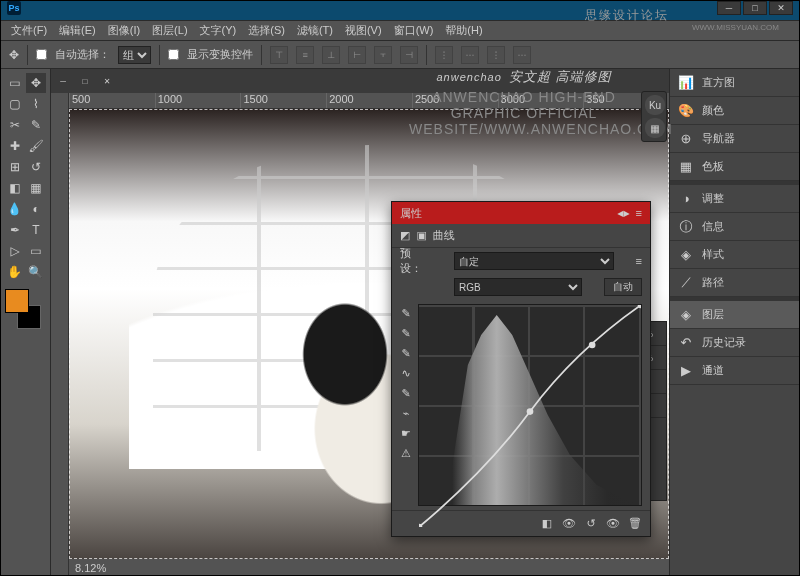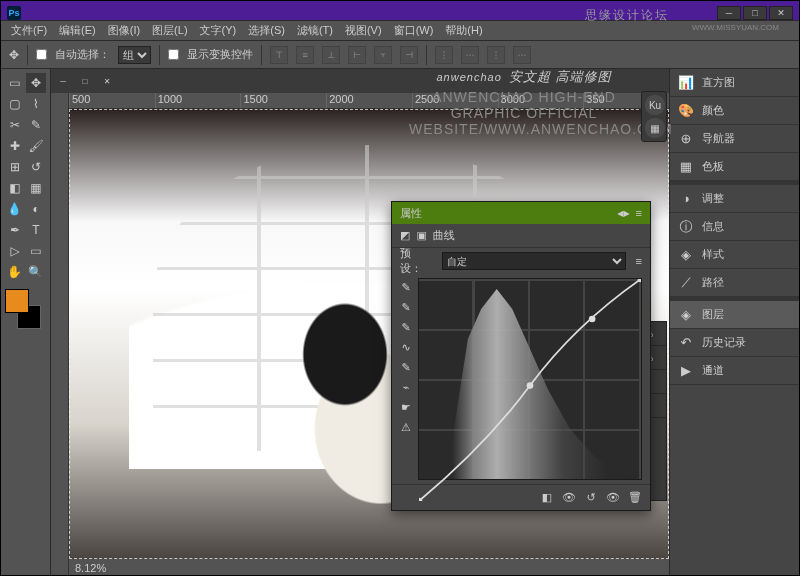--- a/index.html
+++ b/index.html
@@ -1,17 +1,17 @@
 <!DOCTYPE html>
 <html><head>
 <meta charset="utf-8">
 <style>
 *{margin:0;padding:0;box-sizing:border-box;font-family:"Microsoft YaHei",Arial,sans-serif;font-size:11px;color:#ccc}
 body{background:#535353;width:800px;height:576px;overflow:hidden;position:relative;border:1px solid #000}
-.titlebar{height:20px;background:#4c1d95;display:flex;align-items:flex-end;padding:0 6px;border-bottom:1px solid #2a2a2a}
+.titlebar{height:20px;background:#0c4a6e;display:flex;align-items:flex-start;padding:0 6px;border-bottom:1px solid #2a2a2a}
 .titlebar .ps-icon{width:14px;height:14px;background:#001e36;color:#31a8ff;font-weight:bold;font-size:9px;display:flex;align-items:center;justify-content:center;margin-right:6px;border-radius:2px}
 .titlebar .win-btns{margin-left:auto;display:flex;gap:2px}
 .titlebar .win-btn{width:24px;height:14px;background:#3a3a3a;display:flex;align-items:center;justify-content:center;font-size:9px;border:1px solid #222}
 .watermark-top{position:absolute;top:6px;right:130px;font-size:12px;color:#9a9a9a;letter-spacing:2px}
 .watermark-url{position:absolute;top:22px;right:20px;font-size:8px;color:#888}
 .menubar{height:20px;background:#535353;display:flex;align-items:flex-end;padding:0 4px;border-bottom:1px solid #2a2a2a}
 .menubar span{padding:2px 6px;cursor:default}
 .optionsbar{height:28px;background:#535353;display:flex;align-items:center;padding:0 8px;gap:8px;border-bottom:1px solid #2a2a2a}
 .optionsbar .move-icon{font-size:12px}
 .optionsbar input[type=checkbox]{width:11px;height:11px}
@@ -46,25 +46,25 @@
 .brand .main{font-size:22px;font-style:italic;color:#aaa;letter-spacing:1px}
 .brand .sub{font-size:14px;color:#888;letter-spacing:1px;margin-top:2px}
 .panels-right{width:130px;background:#454545;border-left:1px solid #2a2a2a;display:flex;flex-direction:column}
 .panel-item{height:28px;display:flex;align-items:center;padding:0 8px;gap:8px;border-bottom:1px solid #333;cursor:default}
 .panel-item.active{background:#5a5a5a}
 .panel-item .picon{width:16px;font-size:13px;text-align:center}
 .panel-sep{height:4px;background:#353535}
 .dock{position:absolute;right:132px;top:90px;width:26px;background:#3a3a3a;border:1px solid #222;border-radius:3px;padding:3px;display:flex;flex-direction:column;gap:3px}
 .dock div{width:20px;height:20px;background:#4a4a4a;border-radius:9px;display:flex;align-items:center;justify-content:center;font-size:10px}
 .props-panel{position:absolute;left:390px;top:200px;width:260px;background:#454545;border:1px solid #1a1a1a;box-shadow:0 4px 12px rgba(0,0,0,.5)}
-.props-head{height:22px;background:#4d7c0f;display:flex;align-items:center;padding:0 8px;gap:6px}
+.props-head{height:22px;background:#b91c1c;display:flex;align-items:center;padding:0 8px;gap:6px}
 .props-head .spacer{flex:1}
 .props-head .tri{font-size:8px}
 .props-title{height:24px;display:flex;align-items:center;padding:0 8px;gap:6px;border-bottom:1px solid #333}
-.props-row{height:26px;display:flex;align-items:center;padding:0 8px;gap:10px}
+.props-row{height:26px;display:flex;align-items:center;padding:0 8px;gap:22px}
 .props-row label{width:32px}
 .props-row select{flex:1;background:#2a2a2a;border:1px solid #1a1a1a;color:#ccc;height:18px;font-size:10px}
 .props-row button{background:#3a3a3a;border:1px solid #222;color:#ccc;height:18px;padding:0 8px;font-size:10px}
 .curves-area{display:flex;height:210px}
 .curves-tools{width:26px;display:flex;flex-direction:column;gap:2px;padding:4px}
 .curves-tools div{width:20px;height:18px;display:flex;align-items:center;justify-content:center;font-size:11px;cursor:default}
 .curve-box{flex:1;margin:4px 8px 4px 0;background:#2a2a2a;border:1px solid #1a1a1a;position:relative}
 .histogram{position:absolute;inset:0;background:linear-gradient(90deg,transparent 0%,transparent 15%,rgba(140,140,140,.9) 25%,rgba(180,180,180,.95) 35%,rgba(140,140,140,.85) 48%,rgba(80,80,80,.6) 65%,rgba(40,40,40,.2) 85%,transparent 100%);clip-path:polygon(10% 100%,15% 80%,22% 30%,28% 15%,35% 5%,42% 15%,50% 35%,58% 55%,68% 75%,80% 90%,95% 98%,100% 100%)}
 .curve-line{position:absolute;inset:0}
 .grid-lines{position:absolute;inset:0;background:repeating-linear-gradient(0deg,transparent,transparent 24%,#444 24%,#444 25%),repeating-linear-gradient(90deg,transparent,transparent 24%,#444 24%,#444 25%)}
@@ -281,20 +281,25 @@
   <div class="props-title">
     <span>◩</span>
     <span>▣</span>
     <span>曲线</span>
   </div>
   <div class="props-row">
     <label>预设：</label>
     <select><option>自定</option></select>
     <span>≡</span>
   </div>
+  <div class="props-row">
+    <label></label>
+    <select><option>RGB</option></select>
+    <button>自动</button>
+  </div>
   <div class="curves-area">
     <div class="curves-tools">
       <div>✎</div>
       <div>✎</div>
       <div>✎</div>
       <div>∿</div>
       <div>✎</div>
       <div>⌁</div>
       <div>☛</div>
       <div>⚠</div>

